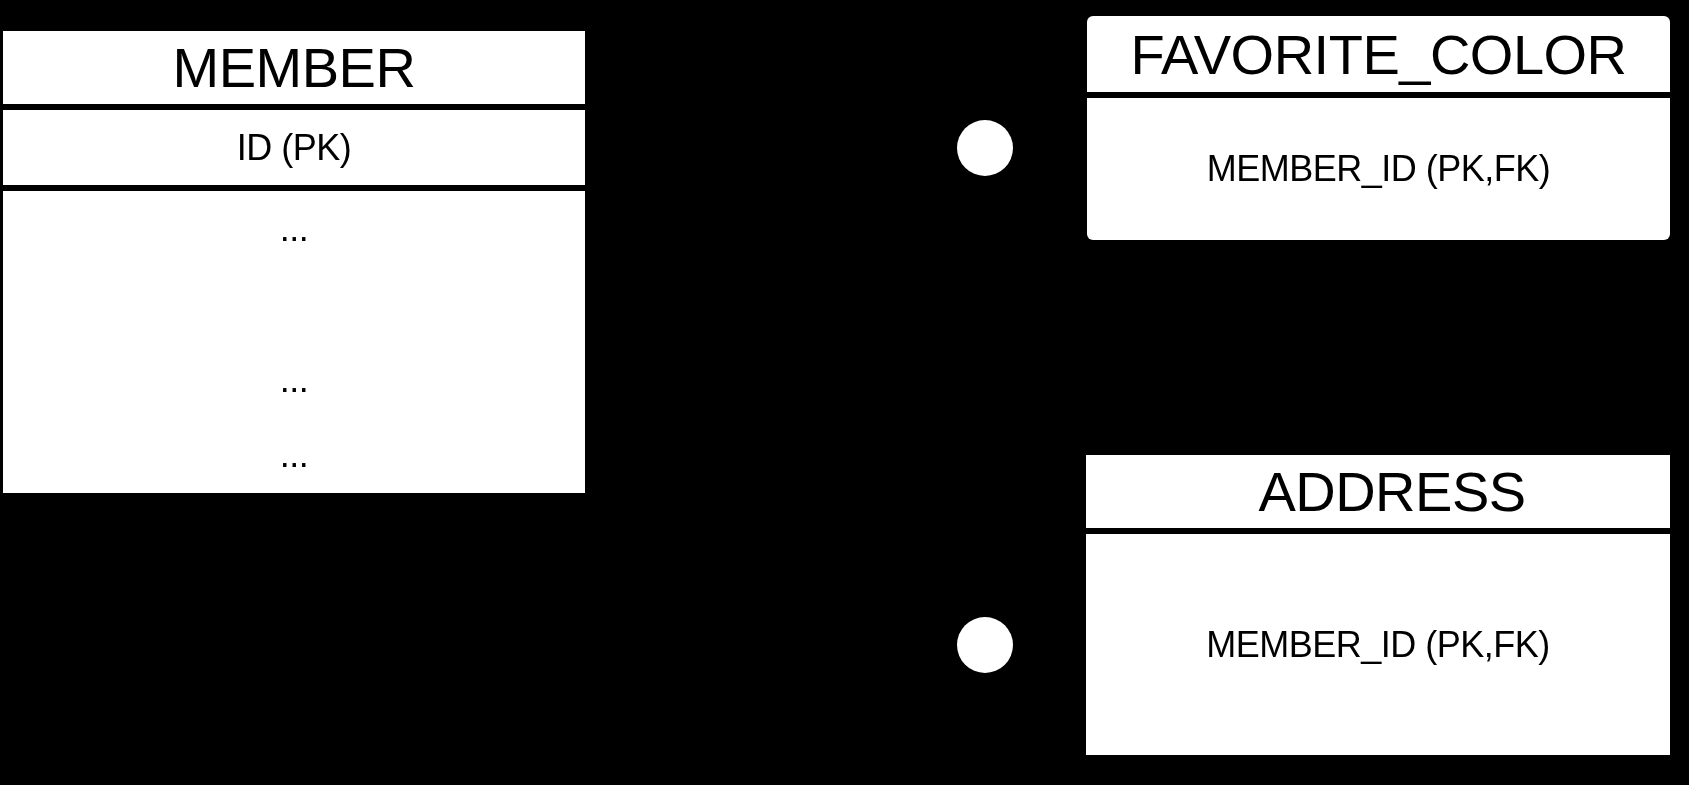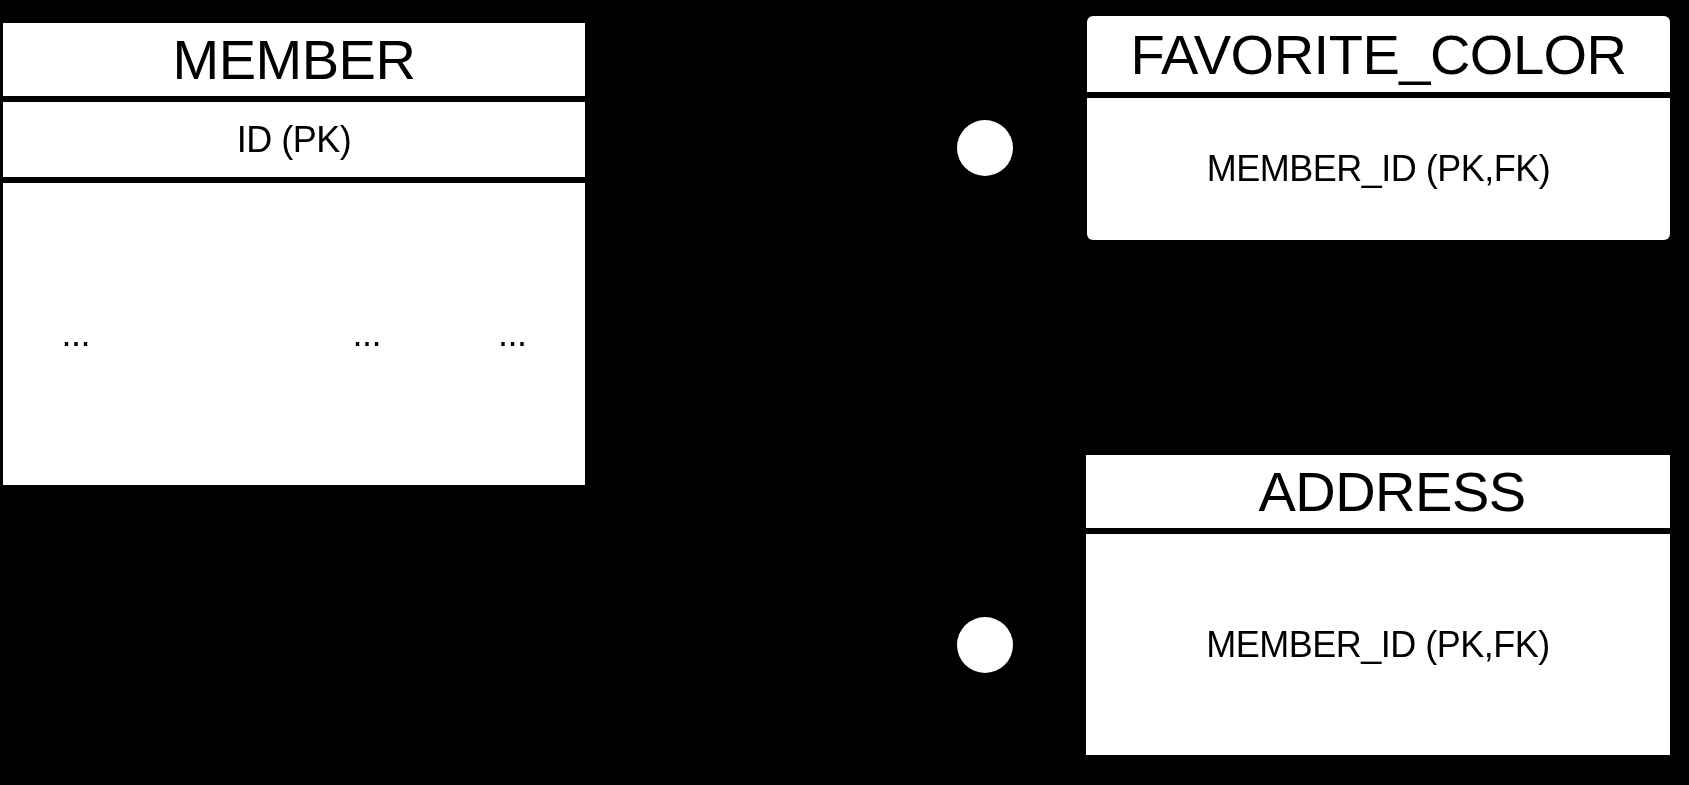--- a/index.html
+++ b/index.html
@@ -20,24 +20,24 @@
   }
   .entity .title{
     display:flex;align-items:center;justify-content:center;
     font-size:56px;letter-spacing:-0.5px;white-space:nowrap;
   }
   .divider{height:6px;background:var(--ink);flex:0 0 auto;}
   .row{
     display:flex;align-items:center;justify-content:center;
     font-size:36px;letter-spacing:-0.5px;white-space:nowrap;flex:1 1 0;
   }
-  .body{display:flex;flex:1 1 auto;}
+  .body{display:flex;flex-direction:column;flex:1 1 auto;}
 
   
-  #entity-member{left:3px;top:23px;width:582px;height:462px;}
+  #entity-member{left:3px;top:31px;width:582px;height:462px;}
   #entity-member .title{flex:0 0 73px;}
   #entity-member .key-row{flex:0 0 75px;}
 
   
   #entity-favorite-color{left:1087px;top:16px;width:583px;height:224px;border-radius:6px;}
   #entity-favorite-color .title{flex:0 0 76px;}
 
   
   #entity-address{left:1086px;top:455px;width:584px;height:300px;}
   #entity-address .title{flex:0 0 73px;margin-left:28px;}

